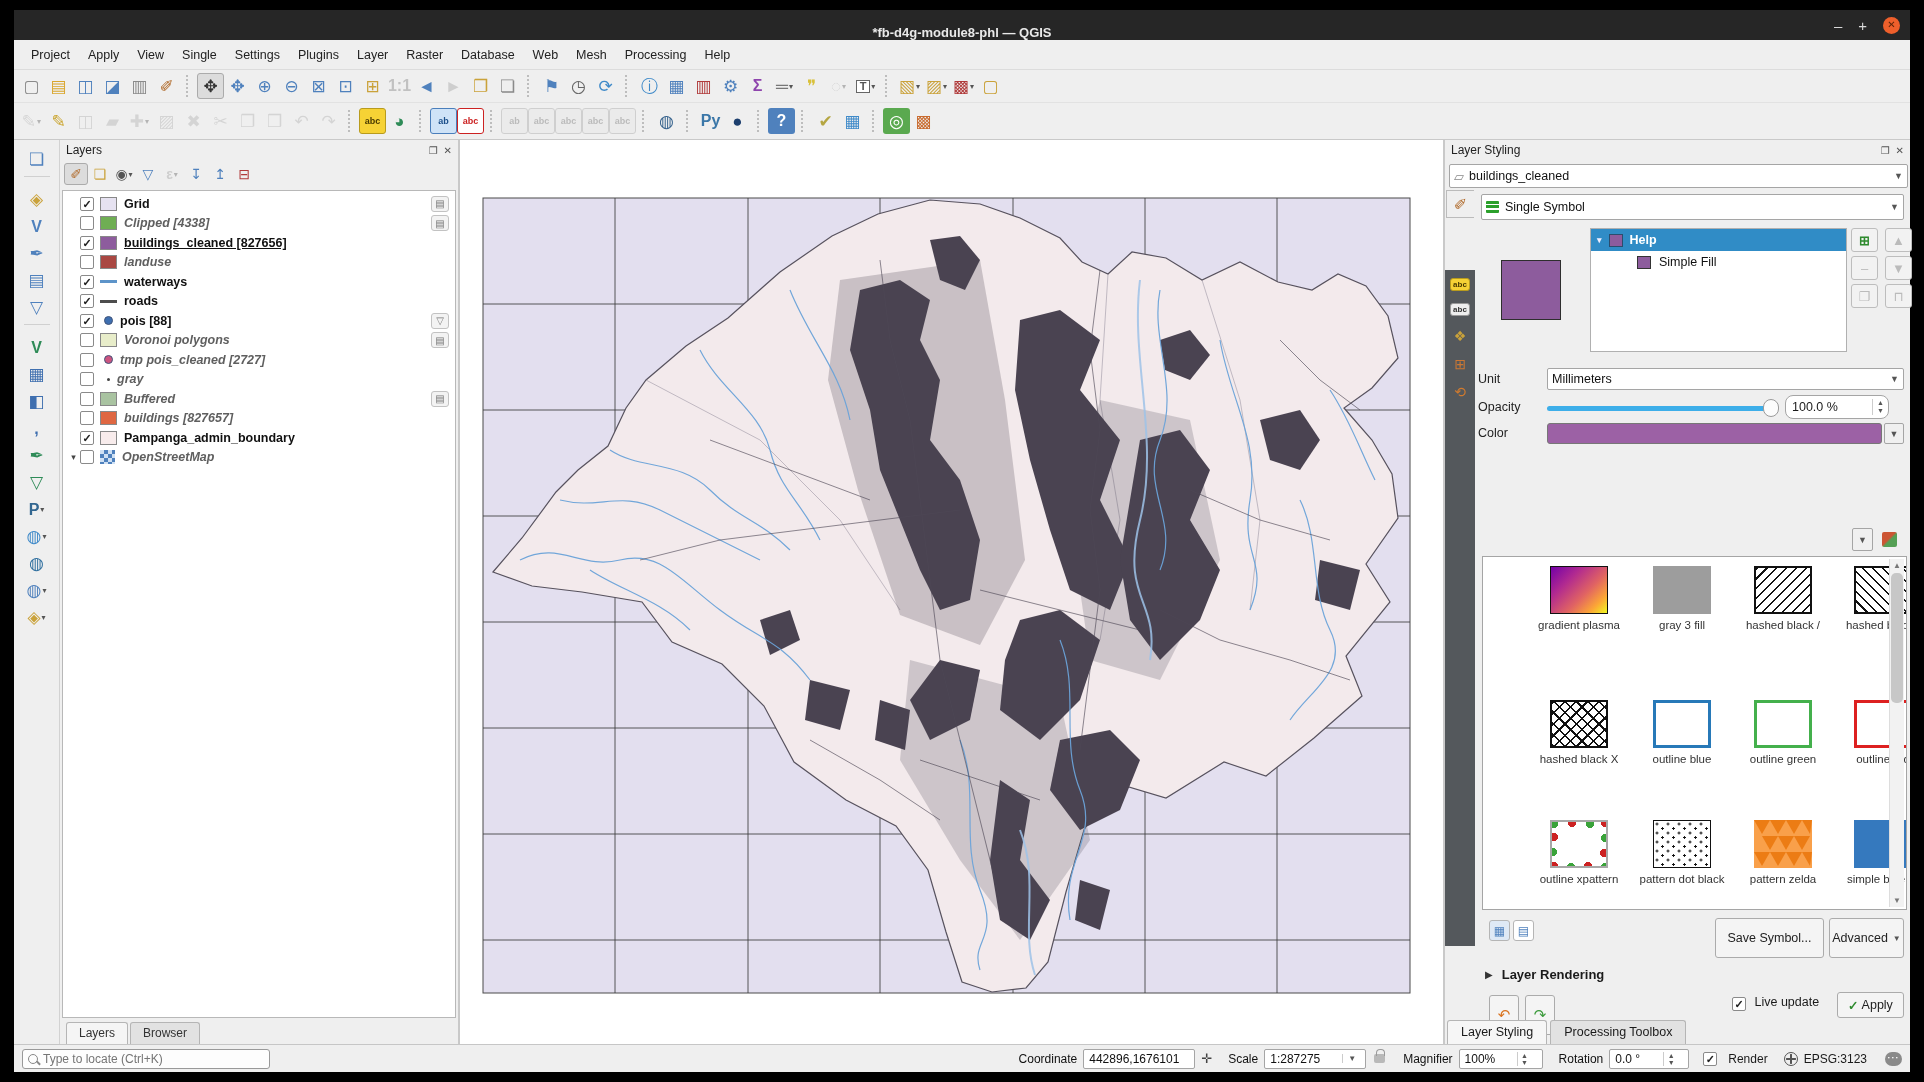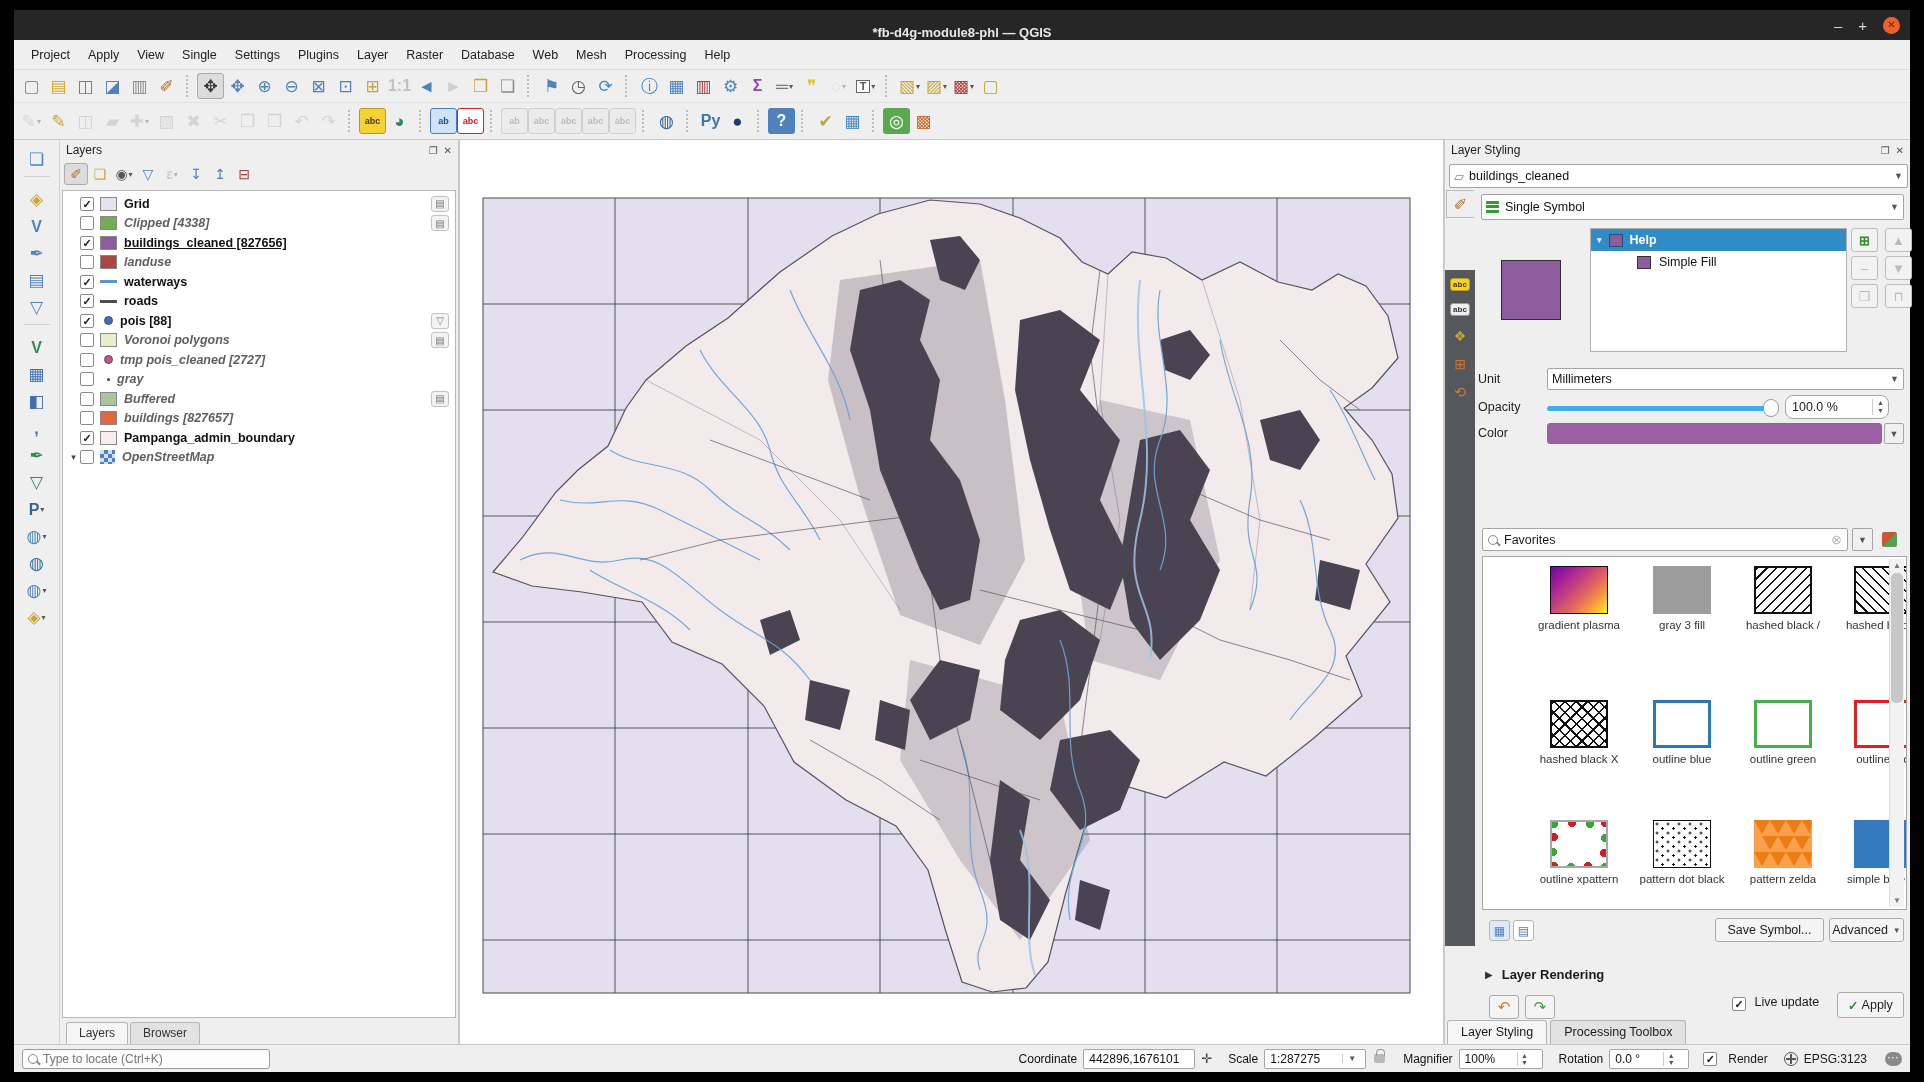--- a/index.html
+++ b/index.html
@@ -179,21 +179,21 @@
   .swp.dots { background-color:#fff; border:1.5px solid #111; background-image:
       radial-gradient(#111 1.2px,transparent 1.5px), radial-gradient(#111 1.2px,transparent 1.5px);
       background-size:11px 9px; background-position:3px 3px, 8.5px 7.5px; }
   .swp.bluefill { background:#3579be; }
   #sym-scroll { position:absolute; right:2px; top:2px; width:15px; height:348px; background:#f2f2f2;
     border-left:1px solid #ddd; }
   #sym-scroll .sa { height:13px; text-align:center; font-size:8px; color:#777; line-height:13px; }
   #sym-scroll .thumb { position:absolute; left:1px; top:14px; width:12px; height:130px; background:#c7c7c7; border-radius:5px; }
   .viewtog { position:absolute; width:21px; height:21px; border:1px solid #b5b5b5; border-radius:3px;
     display:flex; align-items:center; justify-content:center; color:#4f81bd; font-size:12px; background:#fff; }
-  .pbtn { position:absolute; height:24px; border:1px solid #ababab; border-radius:3px; background:#f4f4f4;
+  .pbtn { position:absolute; height:40px; border:1px solid #ababab; border-radius:3px; background:#f4f4f4;
     display:flex; align-items:center; justify-content:center; font-size:12.5px; color:#222; padding:0 8px; }
   #layer-rendering { position:absolute; left:40px; top:827px; display:flex; align-items:center; gap:9px; }
   #layer-rendering .arr { font-size:10px; color:#333; }
   #layer-rendering .lbl { font-weight:bold; font-size:13px; }
   .lu-row { position:absolute; top:855px; }
   .cbx { display:inline-block; width:14px; height:14px; border:1px solid #8a8a8a; border-radius:2px;
     background:#fff; font-size:11px; font-weight:bold; color:#222; line-height:12px; text-align:center;
     vertical-align:-2px; margin-right:5px; }
   #style-tabs { position:absolute; left:0; top:880px; width:100%; display:flex; padding-left:2px; }
   .ptab2 { padding:4px 13px 5px 13px; font-size:12.5px; border:1px solid #b5b5b5; border-bottom:none;
@@ -792,25 +792,20 @@
       <div class="slider-handle"></div>
       <div class="spin" style="left:340px; top:255px; width:104px; height:24px;">
         <span class="sv">100.0 %</span>
         <span class="arr">▲<br>▼</span>
       </div>
 
       <span class="flabel" style="left:33px; top:286px;">Color</span>
       <div id="color-bar" style="background: rgb(156, 97, 165);"></div>
       <div id="color-caret">▼</div>
 
-      <div id="fav-box">
-        <span class="mag"></span>
-        <span>Favorites</span>
-        <span class="clearx">⊗</span>
-      </div>
       <div id="fav-caret">▼</div>
       <span class="smini"></span>
 
       <div id="symbols">
         <div class="symcell" style="left:48px; top:9px;">
           <div class="swp gradient"></div>
           <div class="slab">gradient plasma</div>
         </div>
         <div class="symcell" style="left:151px; top:9px;">
           <div class="swp gray"></div>

